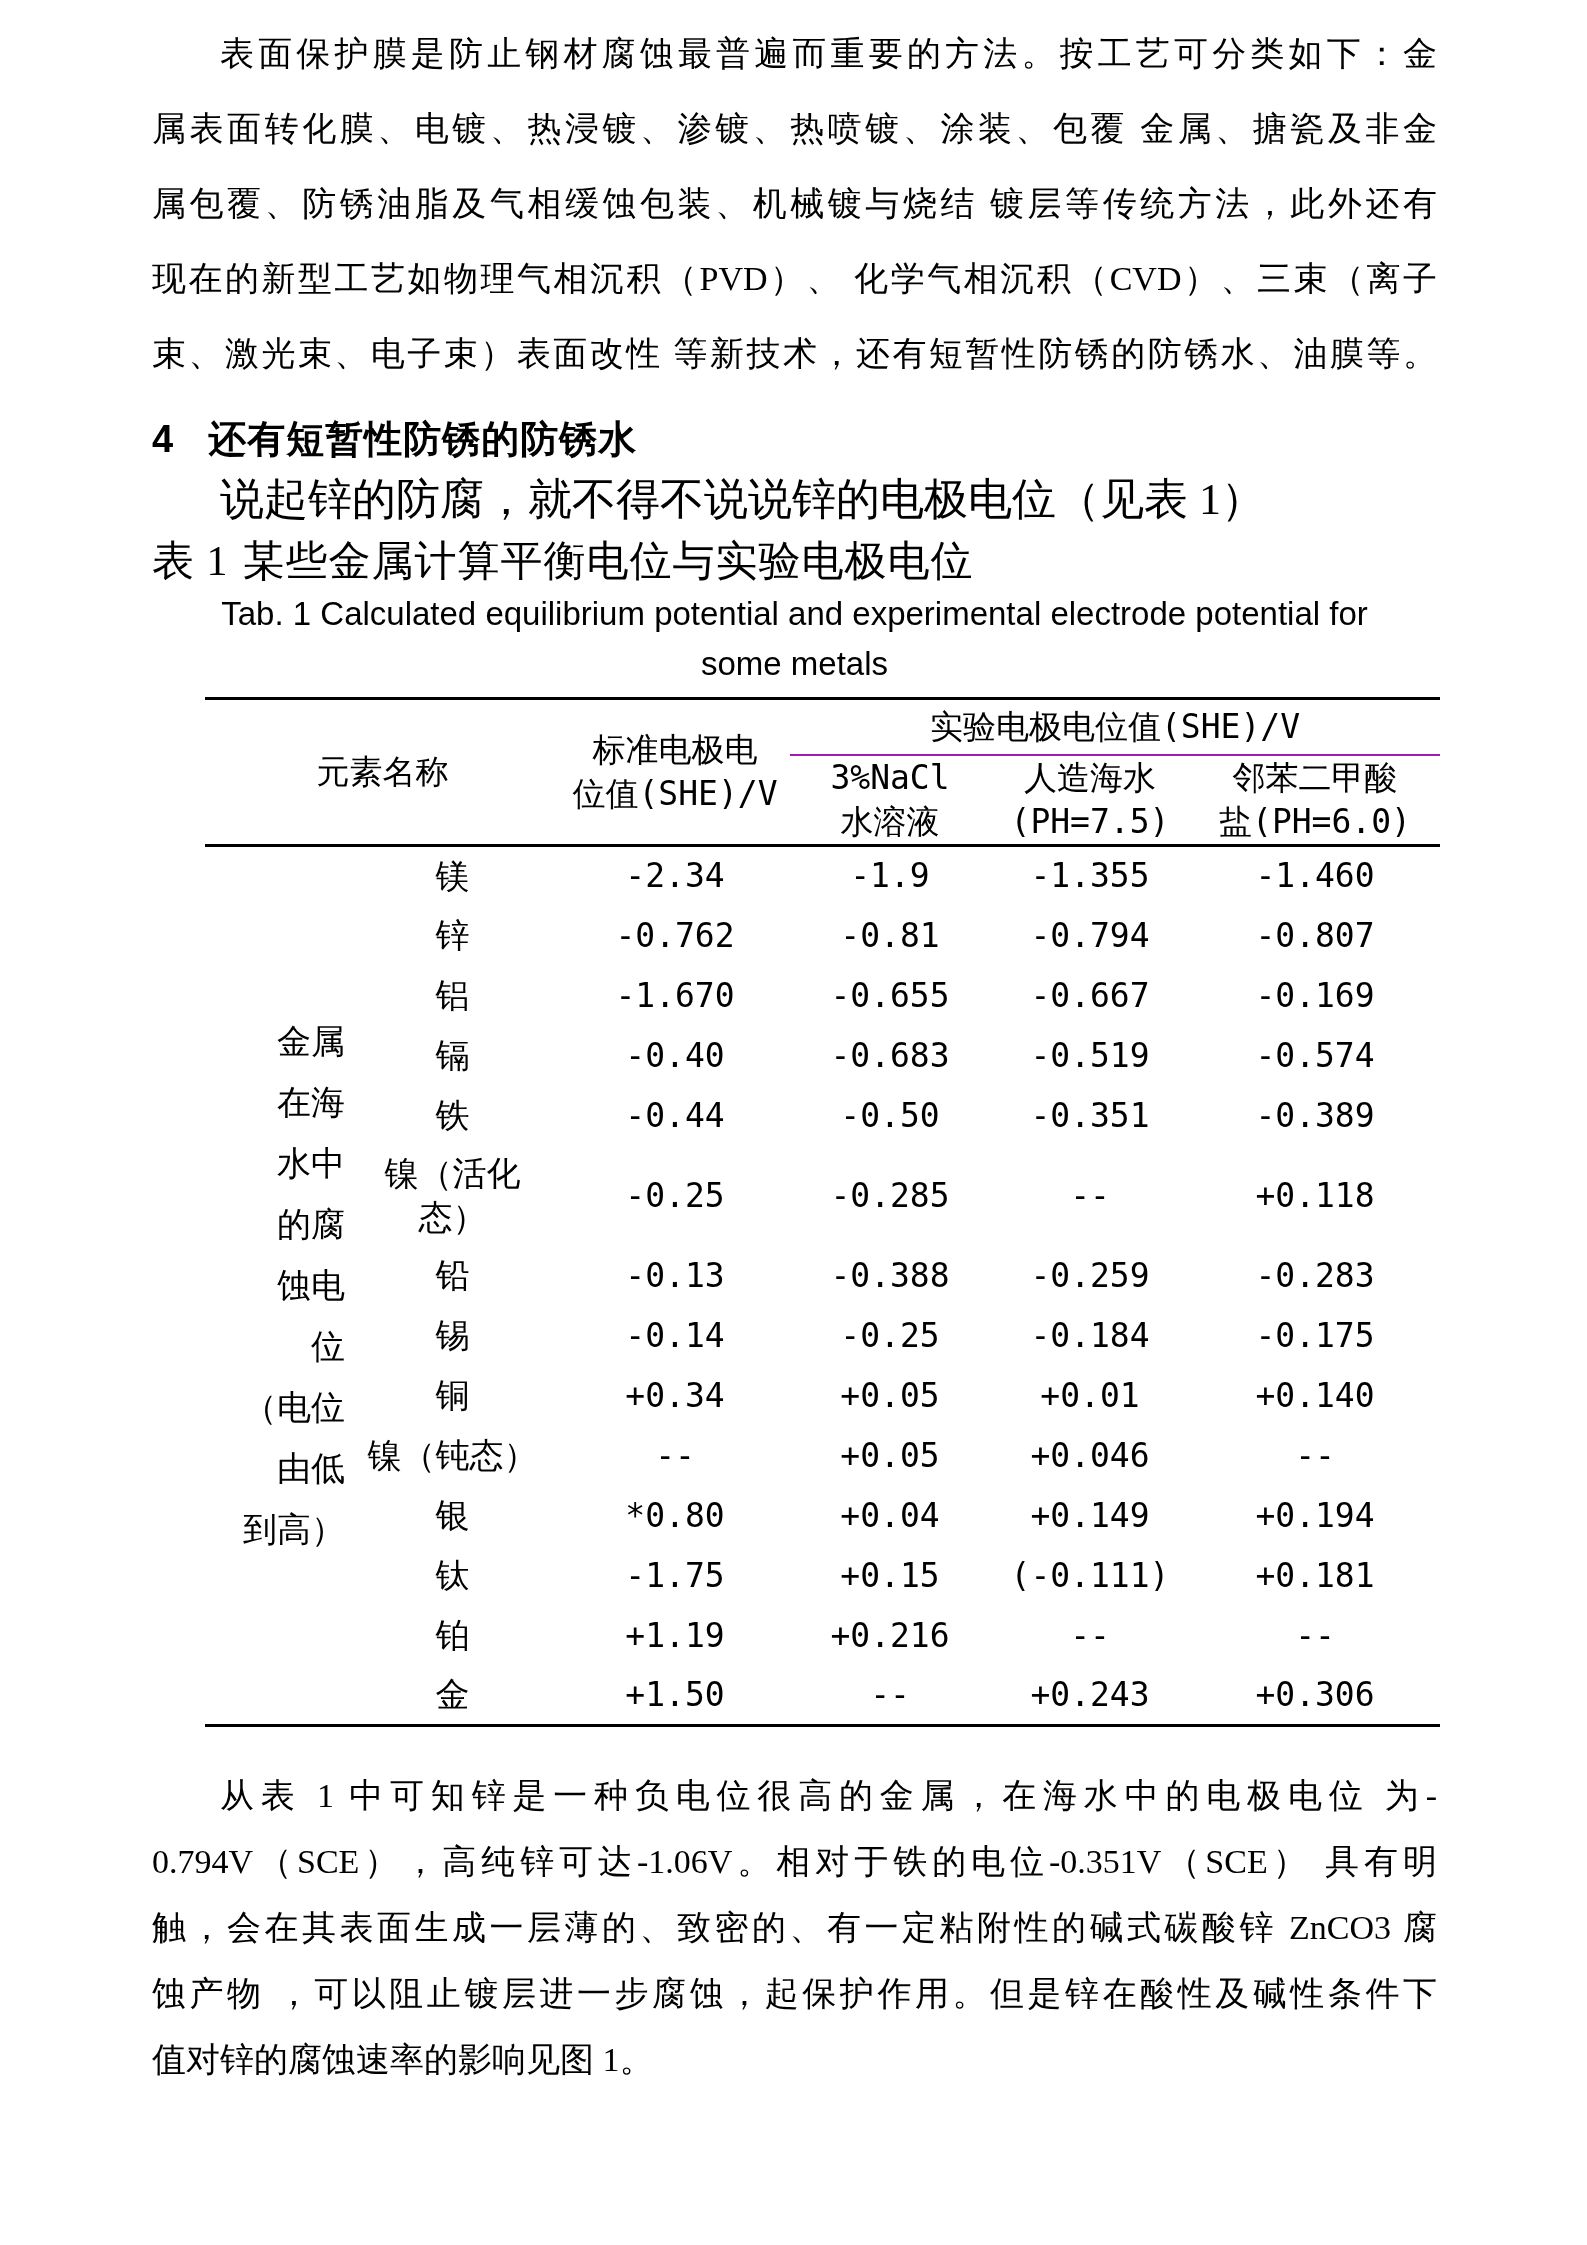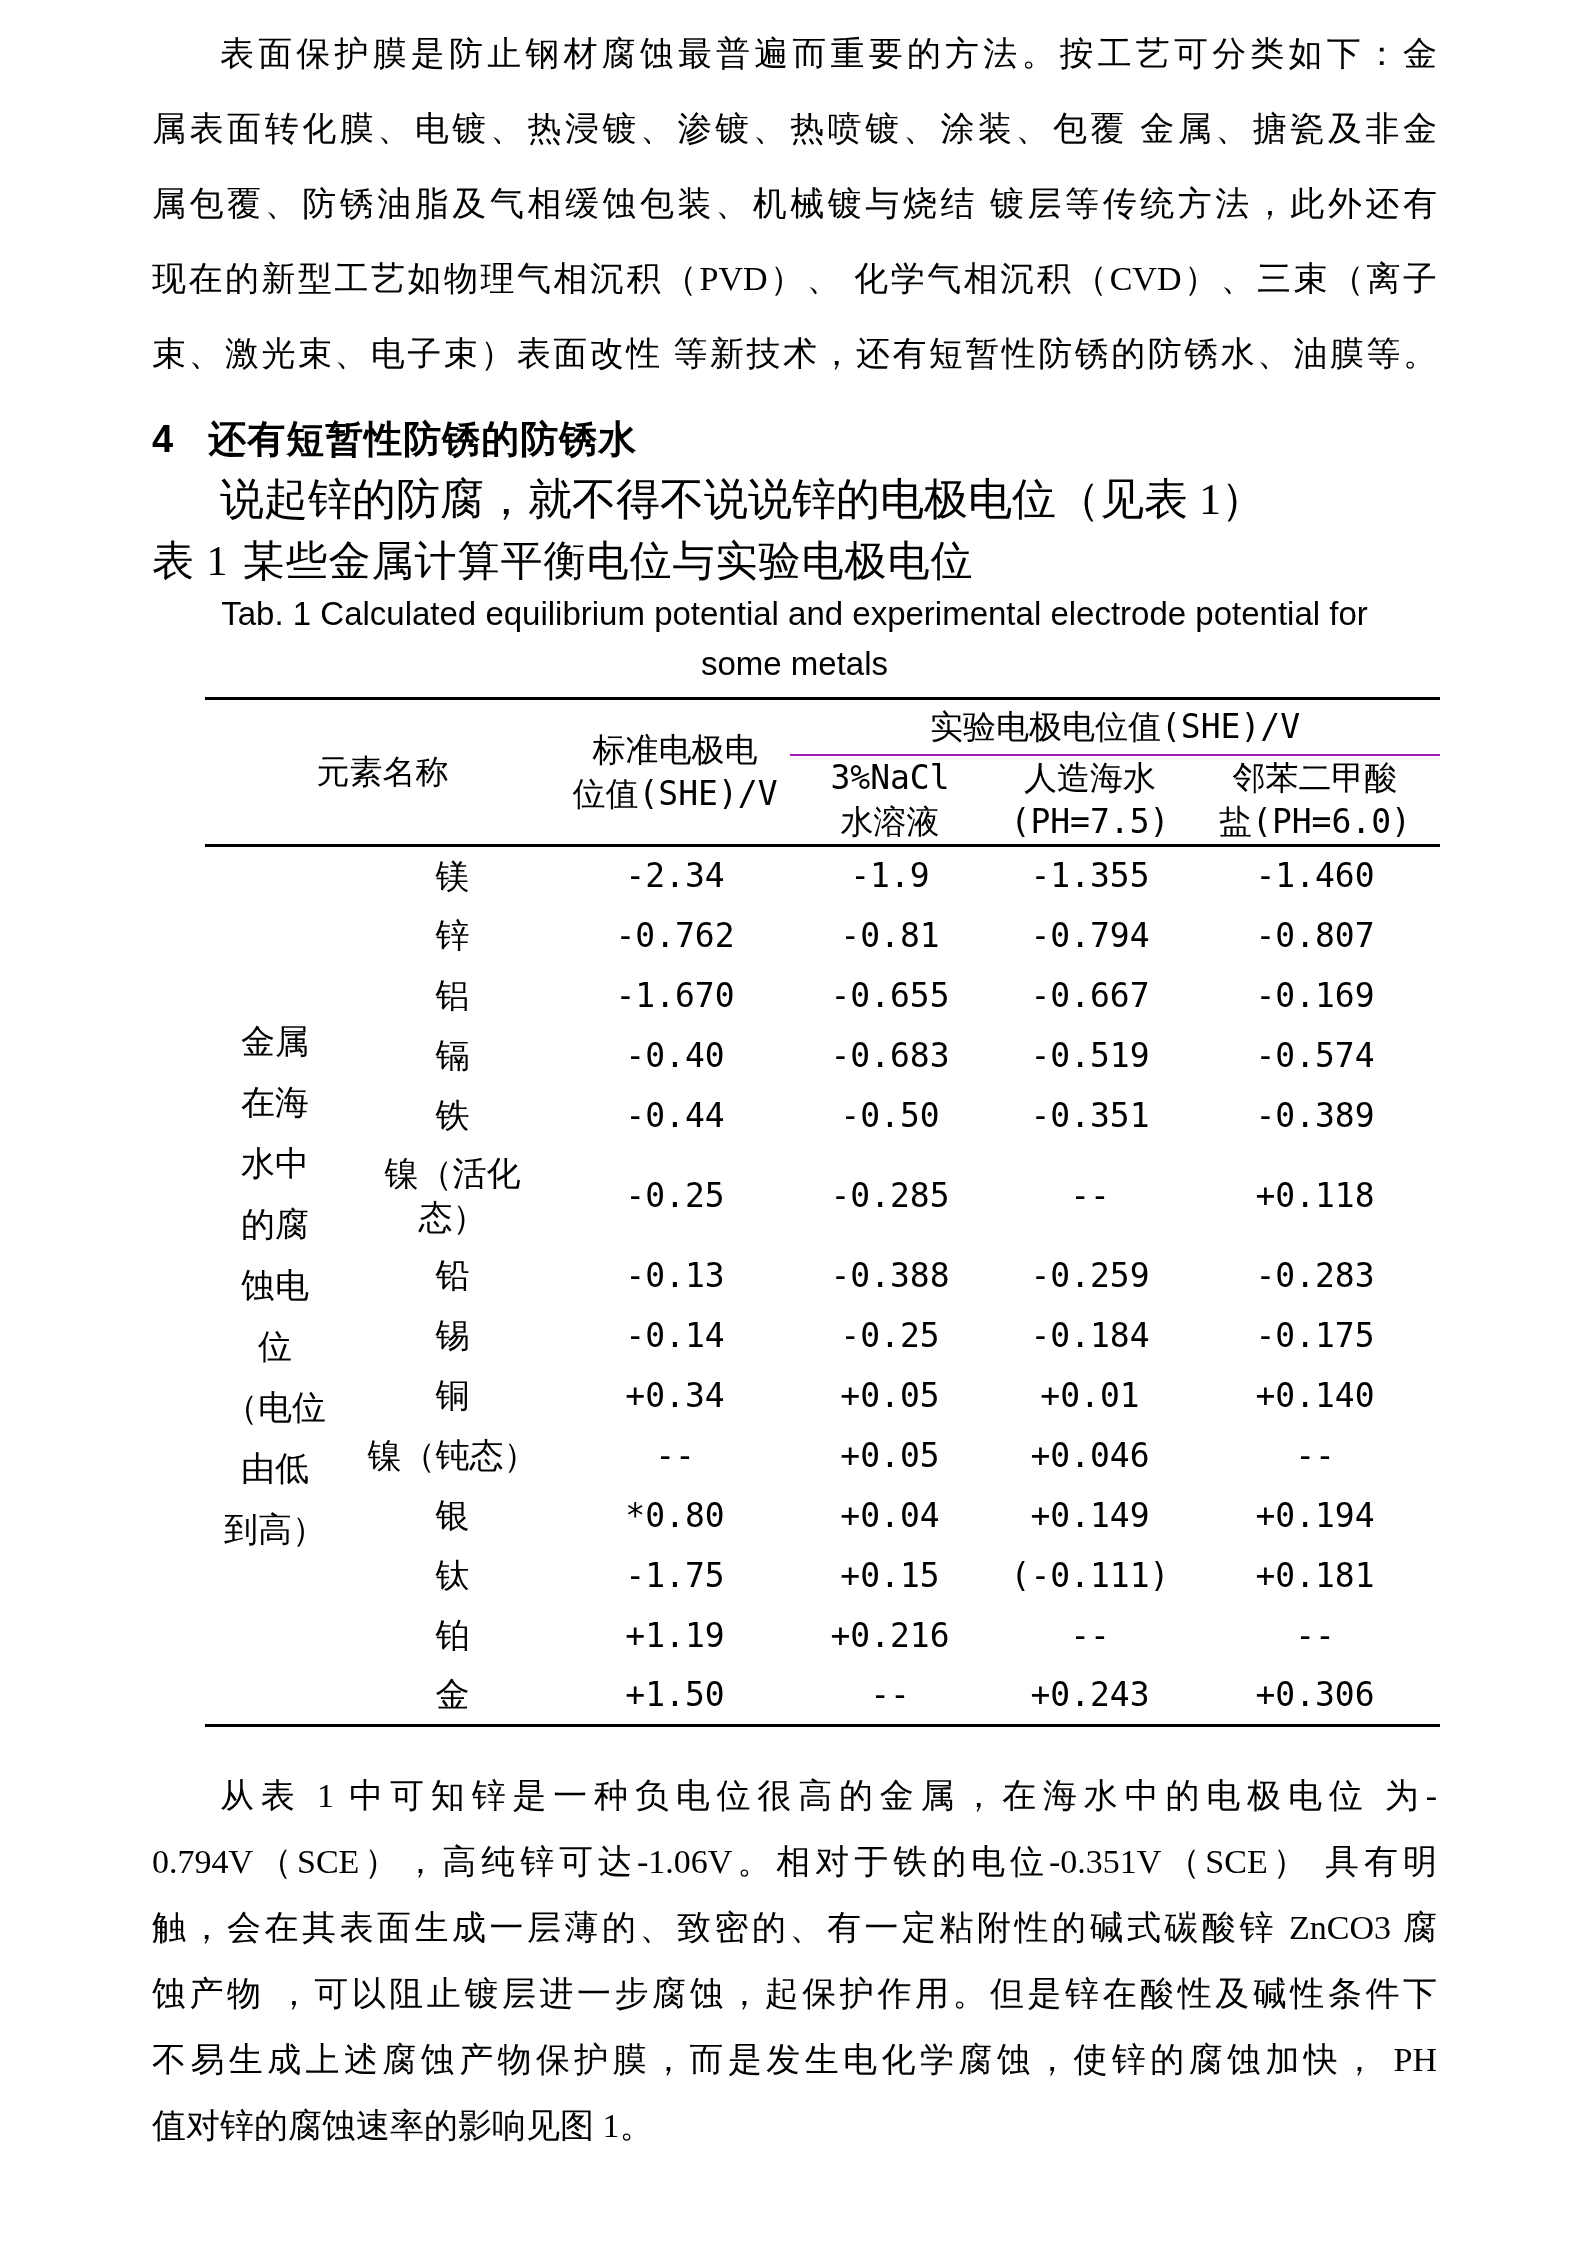--- a/index.html
+++ b/index.html
@@ -80,21 +80,21 @@
     vertical-align: middle;
     font-size: 33px;
   }
   .pot-table tbody tr { height: 60px; }
   .pot-table tbody tr.tall { height: 100px; }
   .pot-table td.element-cell { font-size: 34px; line-height: 44px; }
   .group-cell { vertical-align: middle; }
   .group-label div {
     line-height: 61px;
     font-size: 34px;
-    text-align: center;
+    text-align: right;
   }
 
   #para2 { margin-top: 36px; }
   #para2 .tline { line-height: 66px; }
 </style>
 </head>
 <body>
 
 <div class="para" id="para1">
     <div class="tline indent">表面保护膜是防止钢材腐蚀最普遍而重要的方法。按工艺可分类如下：金</div>
@@ -269,15 +269,14 @@
         <td>+0.306</td>
       </tr>
     </tbody>
 </table>
 
 <div class="para" id="para2">
     <div class="tline indent">从表 1 中可知锌是一种负电位很高的金属，在海水中的电极电位 为-</div>
     <div class="tline">0.794V（SCE），高纯锌可达-1.06V。相对于铁的电位-0.351V（SCE） 具有明</div>
     <div class="tline">触，会在其表面生成一层薄的、致密的、有一定粘附性的碱式碳酸锌 ZnCO3 腐</div>
     <div class="tline">蚀产物 ，可以阻止镀层进一步腐蚀，起保护作用。但是锌在酸性及碱性条件下</div>
-    <div class="tline">不易生成上述腐蚀产物保护膜，而是发生电化学腐蚀，使锌的腐蚀加快， PH</div>
     <div class="tline last">值对锌的腐蚀速率的影响见图 1。</div>
   </div>
 
 </body></html>

